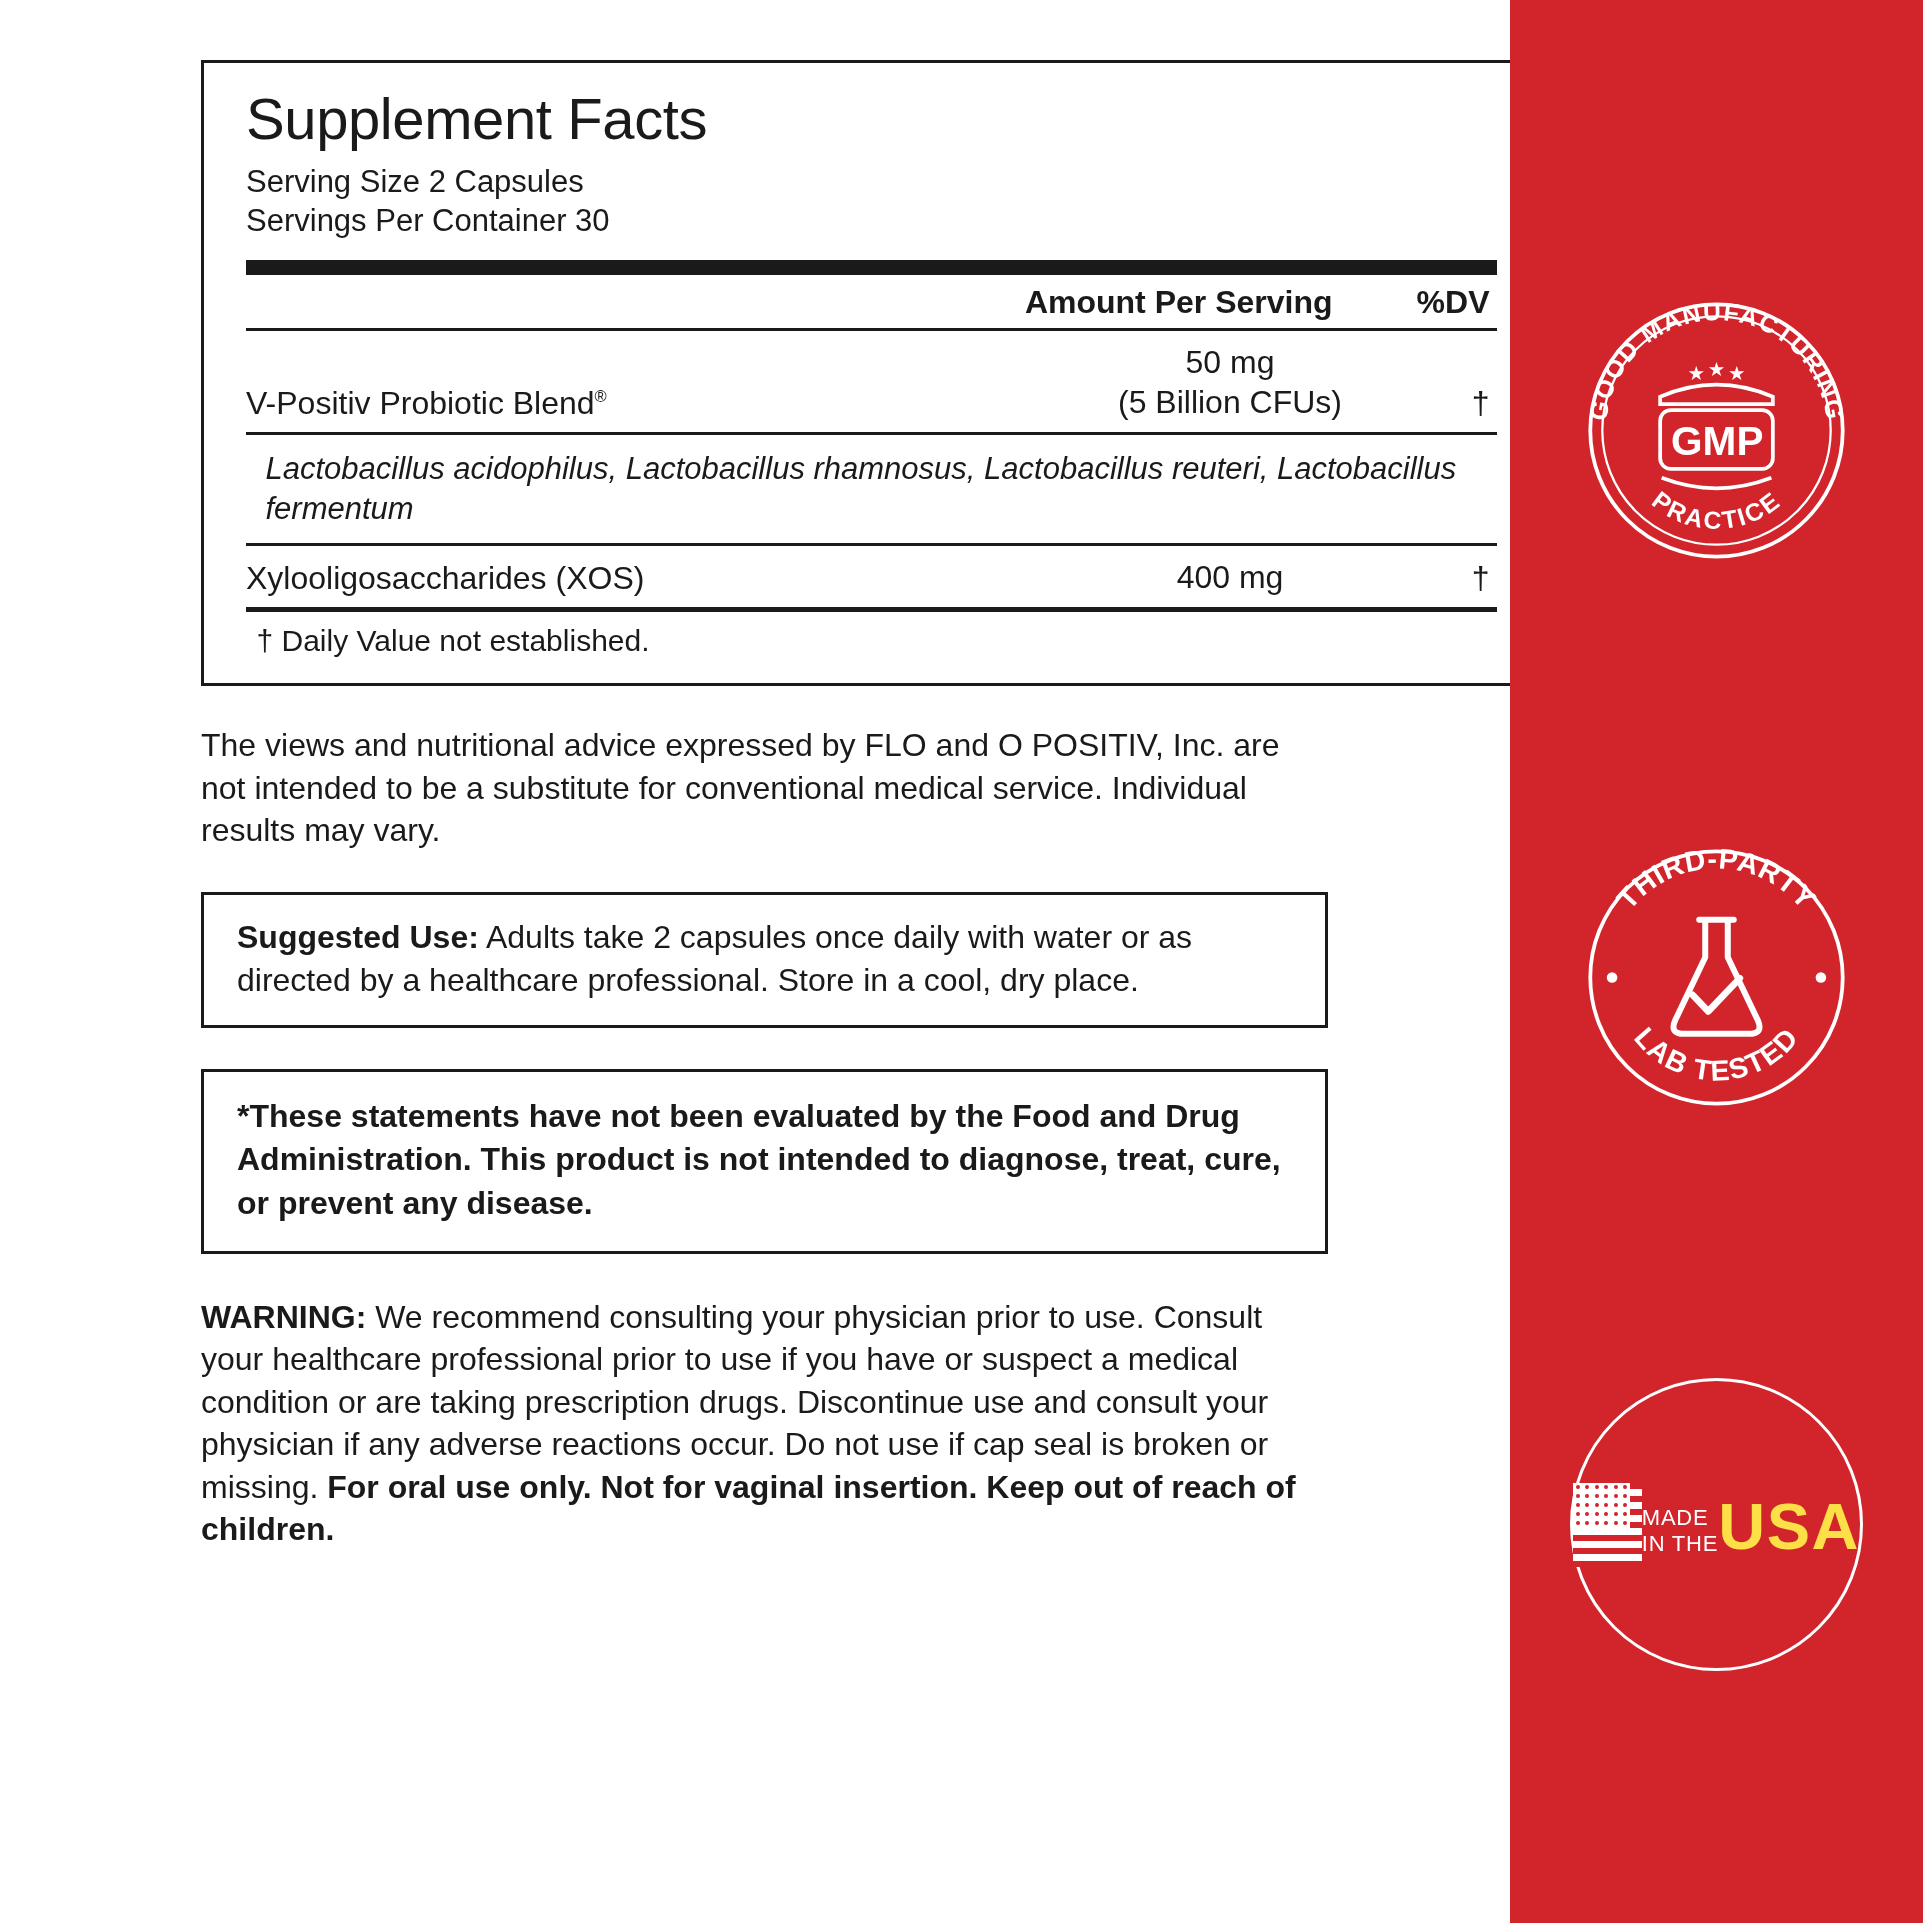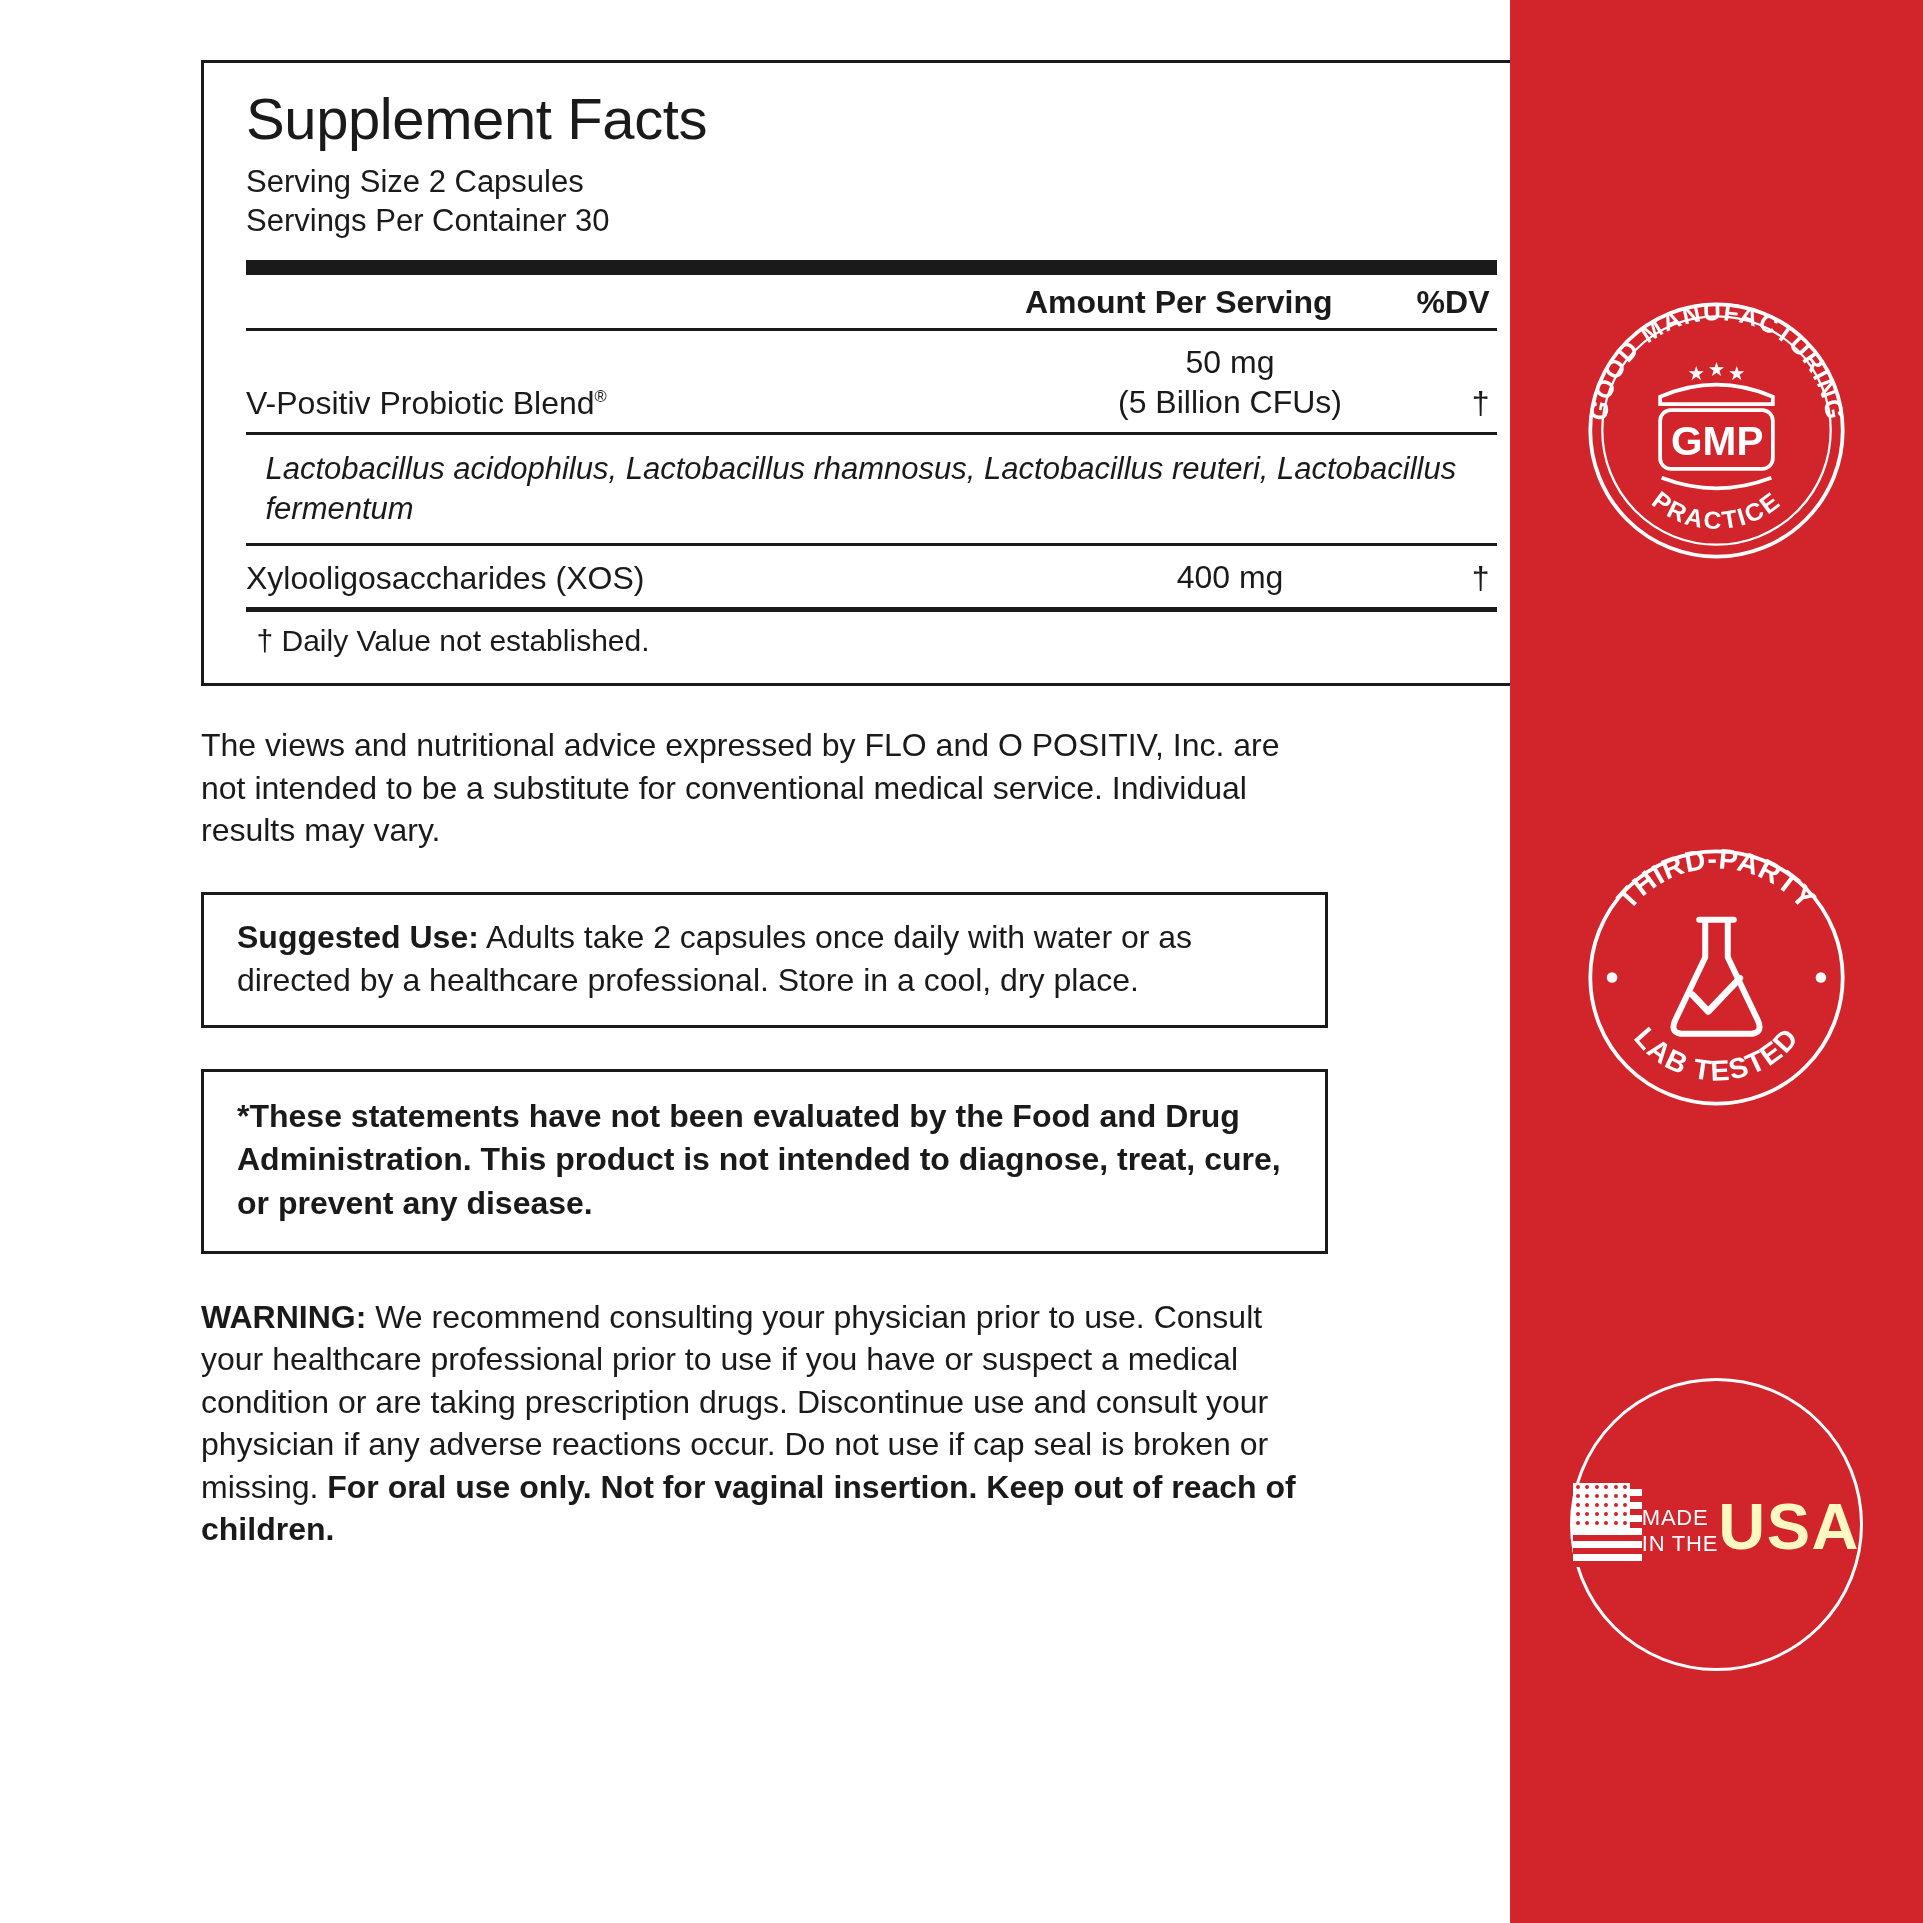--- a/index.html
+++ b/index.html
@@ -211,21 +211,21 @@
     display: block;
   }
   .made-in {
     color: #ffffff;
     font-size: 22px;
     letter-spacing: 0.8px;
     margin-top: 12px;
     font-weight: 400;
   }
   .usa-word {
-    color: #fef9c3;
+    color: #fde047;
     font-size: 65px;
     font-weight: 700;
     letter-spacing: 1.5px;
     line-height: 1;
     margin-top: 3px;
   }
 </style>
 </head>
 <body>
 

